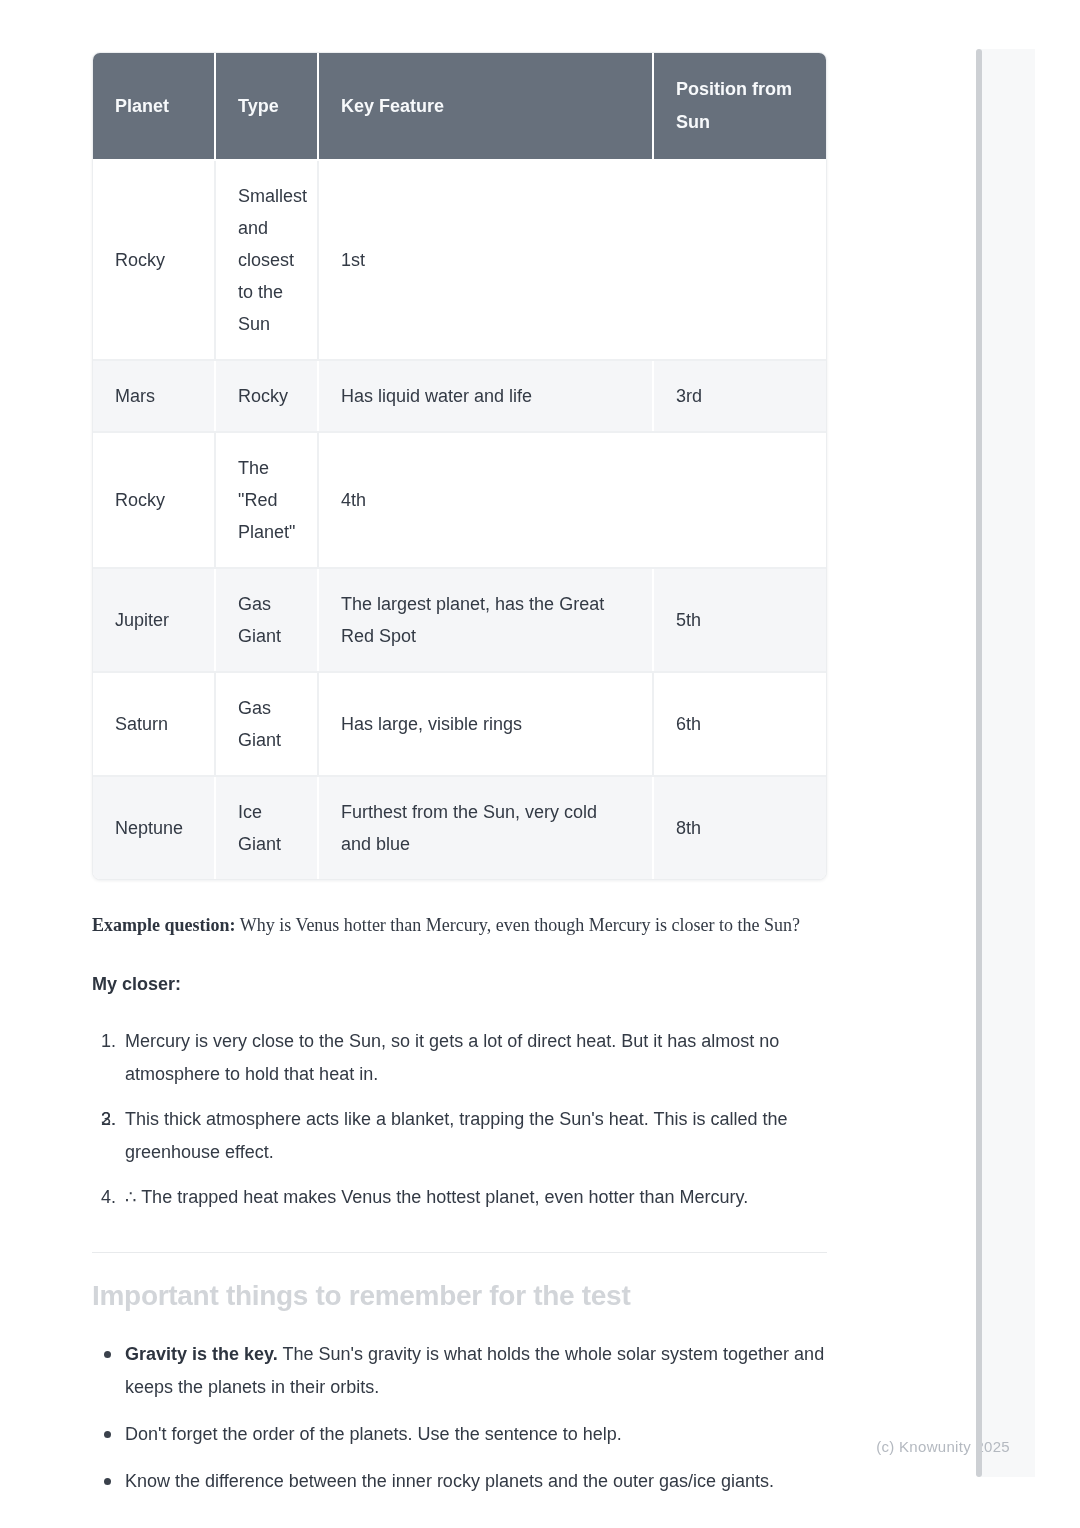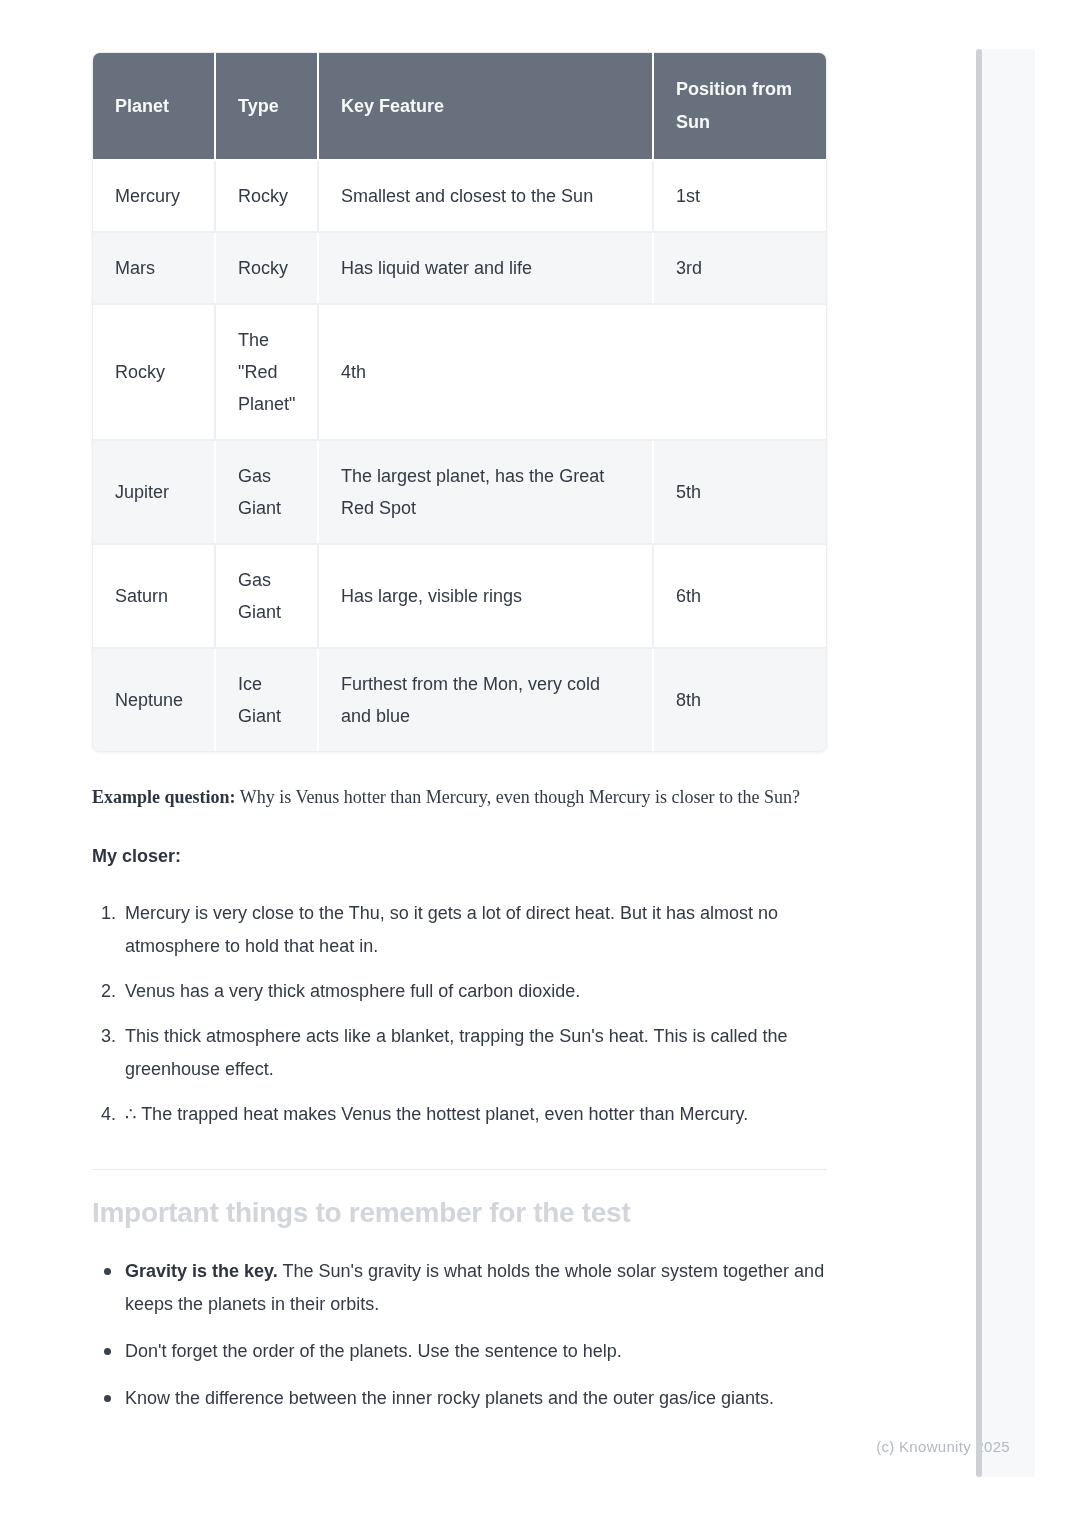--- a/index.html
+++ b/index.html
@@ -153,21 +153,20 @@
 
   <div class="planet-table">
     <div class="tr thead">
       <div class="th">Planet</div>
       <div class="th">Type</div>
       <div class="th">Key Feature</div>
       <div class="th">Position from Sun</div>
     </div>
 
     <div class="tr body">
-      <div class="td">Mercury</div>
       <div class="td">Rocky</div>
       <div class="td">Smallest and closest to the Sun</div>
       <div class="td">1st</div>
     </div>
     <div class="tr body">
       <div class="td">Mars</div>
       <div class="td">Rocky</div>
       <div class="td">Has liquid water and life</div>
       <div class="td">3rd</div>
     </div>
@@ -184,39 +183,39 @@
     </div>
     <div class="tr body">
       <div class="td">Saturn</div>
       <div class="td">Gas Giant</div>
       <div class="td">Has large, visible rings</div>
       <div class="td">6th</div>
     </div>
     <div class="tr body">
       <div class="td">Neptune</div>
       <div class="td">Ice Giant</div>
-      <div class="td">Furthest from the Mon, very cold and blue</div>
+      <div class="td">Furthest from the Sun, very cold and blue</div>
       <div class="td">8th</div>
     </div>
   </div>
 
   <p class="para example-question">
     <strong>Example question:</strong><span> Why is Venus hotter than Mercury, even though Mercury is closer to the Sun?</span>
   </p>
 
   <p class="para answer-label">
     <strong>My closer:</strong>
   </p>
 
   <ol class="answers">
     <li>
-      <span class="num">1.</span><span>Mercury is very close to the Thu, so it gets a lot of direct heat. But it has almost no atmosphere to hold that heat in.</span>
-    </li>
-    <li>
-      <span class="num">2.</span><span>Venus has a very thick atmosphere full of carbon dioxide.</span>
+      <span class="num">1.</span><span>Mercury is very close to the Sun, so it gets a lot of direct heat. But it has almost no atmosphere to hold that heat in.</span>
+    </li>
+    <li>
+      <span class="num">2.</span>
     </li>
     <li>
       <span class="num">3.</span><span>This thick atmosphere acts like a blanket, trapping the Sun's heat. This is called the greenhouse effect.</span>
     </li>
     <li>
       <span class="num">4.</span><span>∴ The trapped heat makes Venus the hottest planet, even hotter than Mercury.</span>
     </li>
   </ol>
 
   <hr class="divider">

